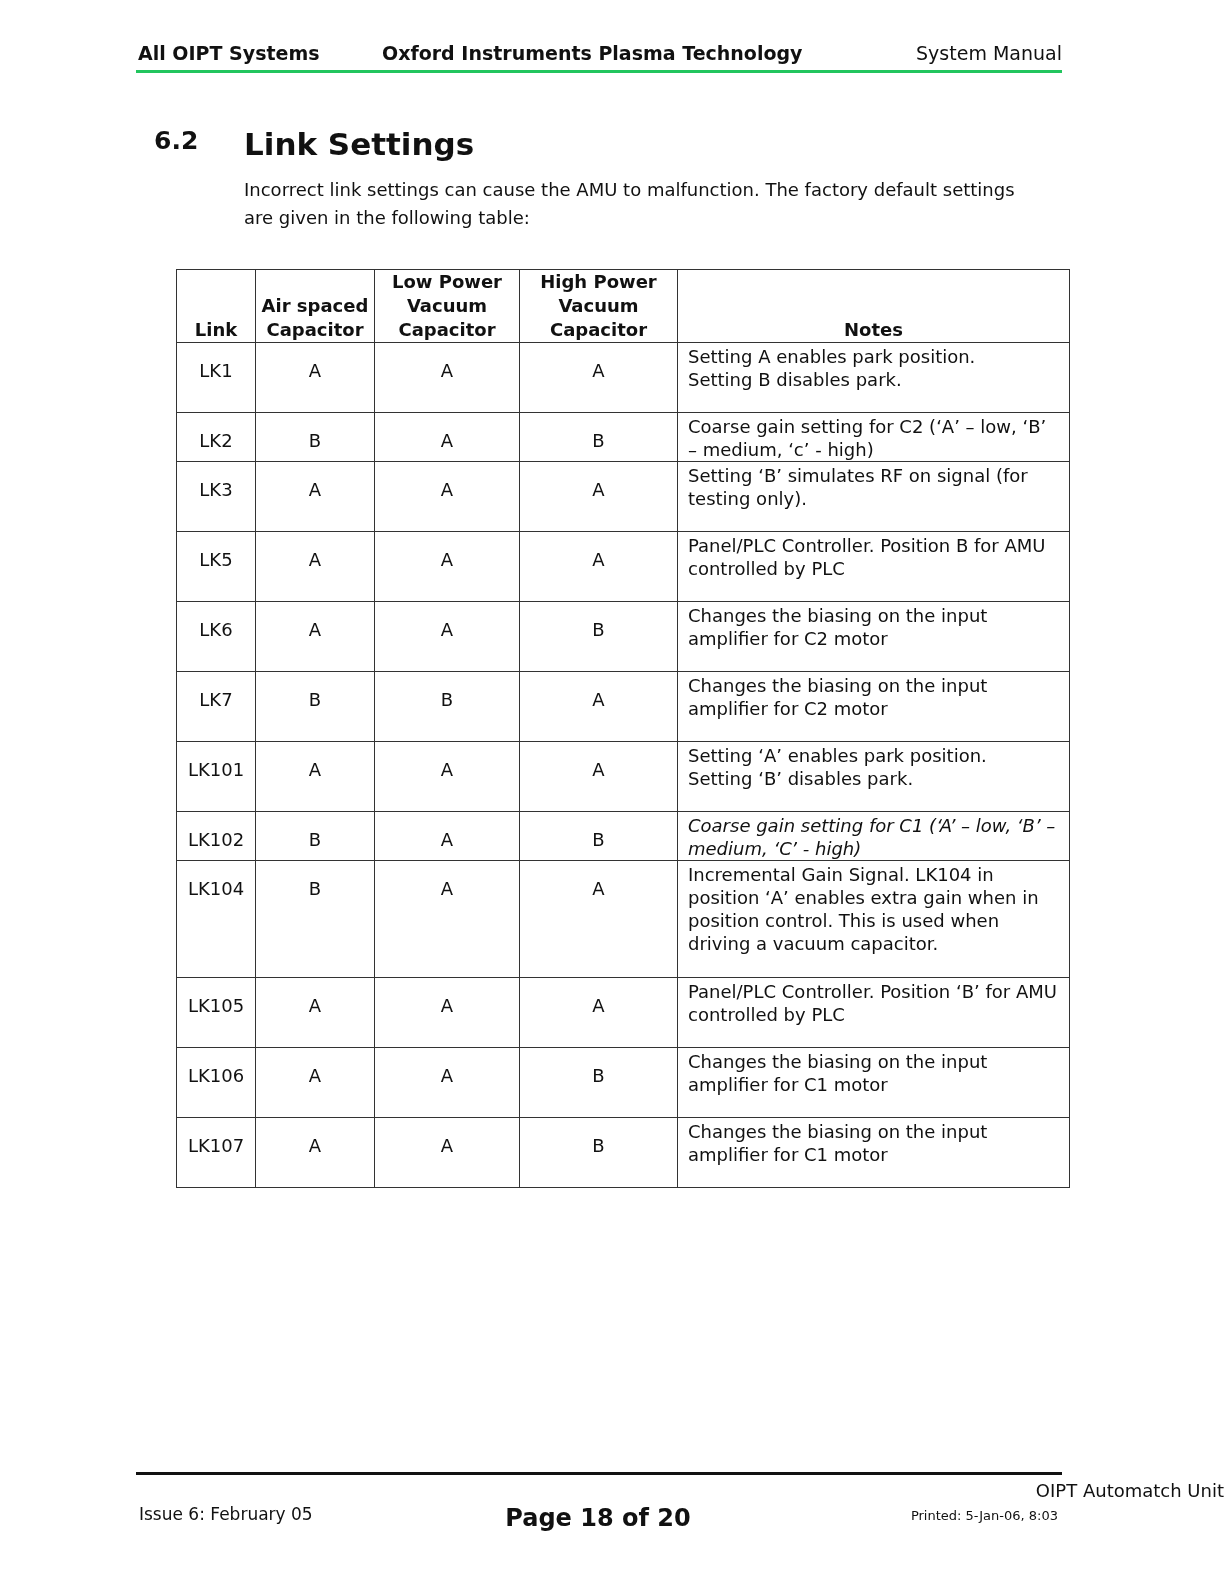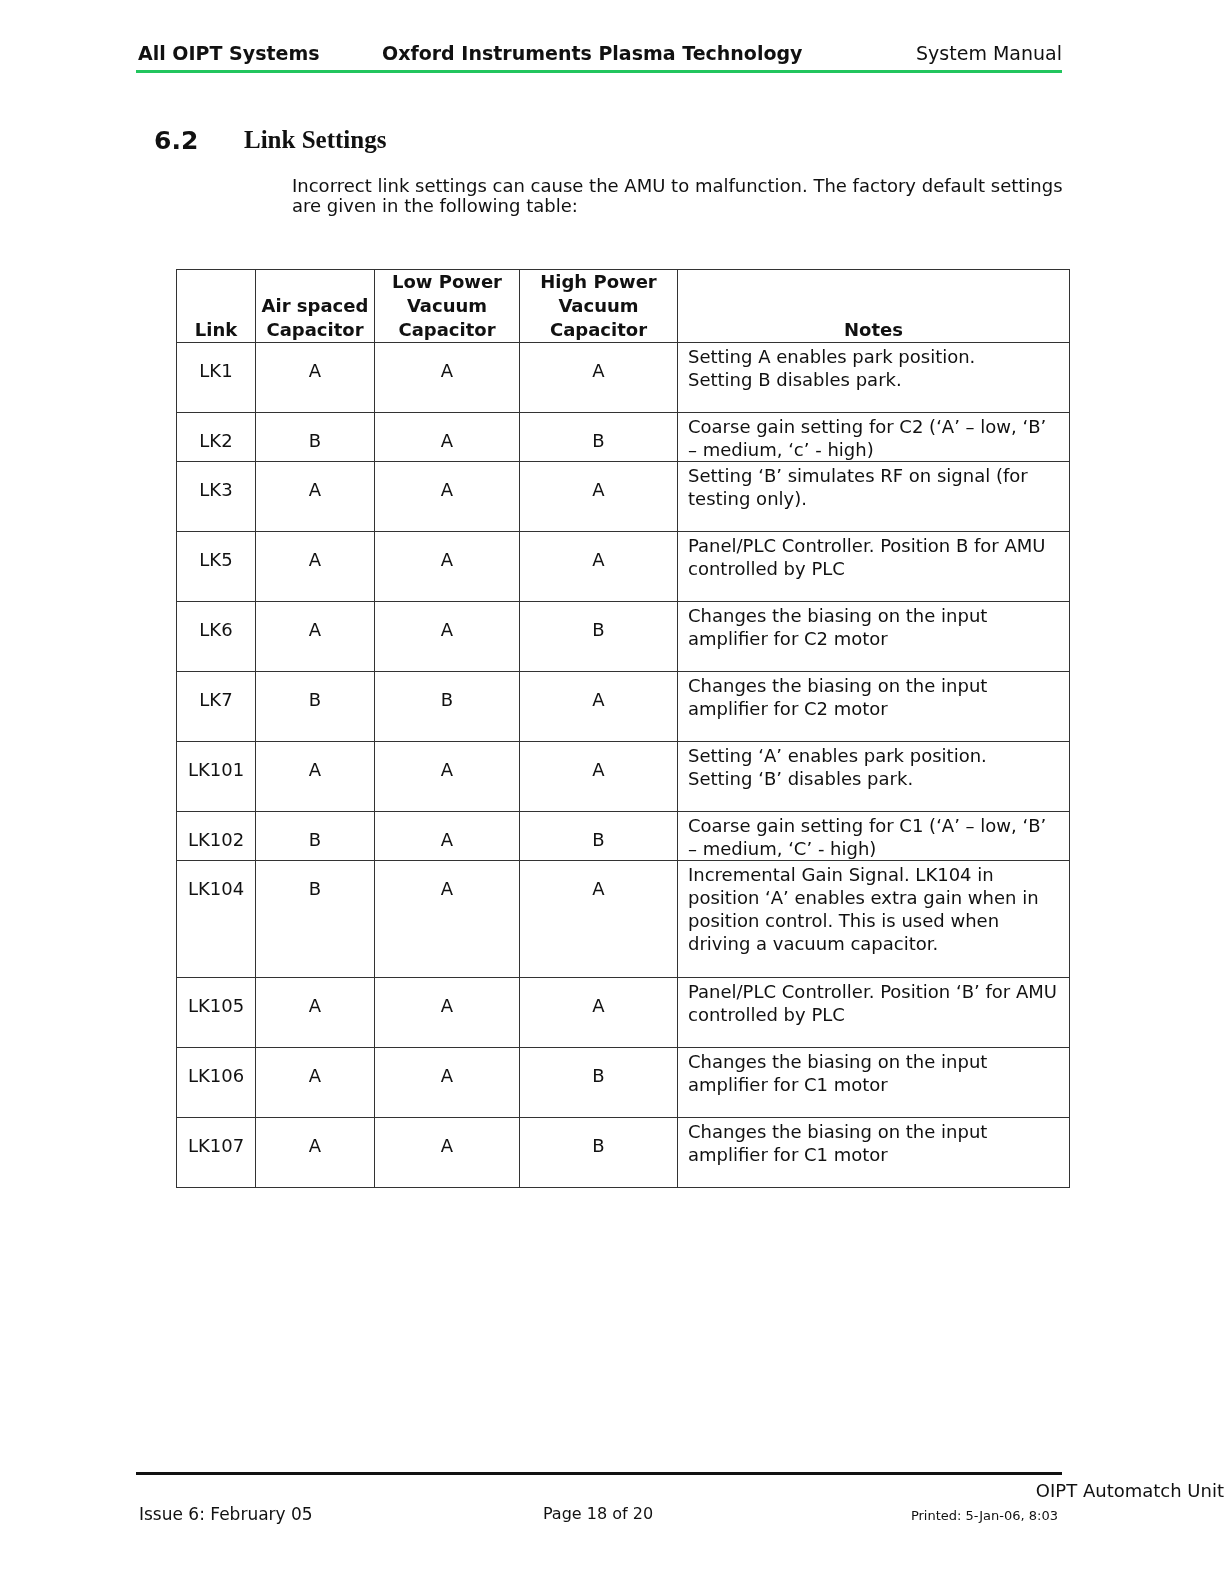--- a/index.html
+++ b/index.html
@@ -3,33 +3,33 @@
 <meta charset="utf-8">
 <style>
   html, body { margin: 0; padding: 0; background: #ffffff; }
   body { width: 1224px; height: 1584px; position: relative; color: #111; font-family: "DejaVu Sans", sans-serif; }
   .header { position: absolute; left: 136px; top: 42px; width: 926px; height: 28px; border-bottom: 3px solid #22c55e; }
   .header span { position: absolute; top: 0; font-size: 19px; }
   .h-left { left: 2px; font-weight: bold; }
   .h-mid { left: 246px; font-weight: bold; }
   .h-right { right: 0; }
   .sec-num { position: absolute; left: 154px; top: 126px; font-size: 25px; font-weight: bold; }
-  .sec-title { position: absolute; left: 244px; top: 126px; font-size: 25px; font-weight: bold; font-family: Liberation Serif, serif; }
-  .intro { position: absolute; left: 244px; top: 176px; width: 800px; font-size: 18px; line-height: 20px; margin-left: 48px; }
+  .sec-title { position: absolute; left: 244px; top: 126px; font-size: 31px; font-weight: bold; }
+  .intro { position: absolute; left: 244px; top: 176px; width: 800px; font-size: 18px; line-height: 28px; }
   table { position: absolute; left: 176px; top: 269px; border-collapse: collapse; width: 894px; font-size: 18px; }
   th, td { border: 1.5px solid #333; vertical-align: top; padding: 0; }
   th { font-weight: bold; vertical-align: bottom; line-height: 24px; padding-bottom: 0; }
   td { line-height: 23px; }
   td.c { text-align: center; padding-top: 16px; }
   td.n { padding: 2px 8px 0 10px; }
   .col0 { width: 78px; } .col1 { width: 118px; } .col2 { width: 144px; } .col3 { width: 157px; }
   .footer-line { position: absolute; left: 136px; top: 1472px; width: 926px; border-top: 3px solid #111; }
   .f-mid1 { position: absolute; left: 0; width: 1224px; text-align: right; top: 1480px; font-size: 18px; }
   .f-left { position: absolute; left: 139px; top: 1504px; font-size: 17px; }
-  .f-mid2 { position: absolute; left: 0; width: 1196px; text-align: center; top: 1504px; font-size: 16px; }
+  .f-mid2 { position: absolute; left: 0; width: 1196px; text-align: center; top: 1504px; font-size: 24px; font-weight: bold; }
   .f-right { position: absolute; right: 166px; top: 1508px; font-size: 13px; }
 </style>
 </head>
 <body>
 
 <div class="header">
   <span class="h-left">All OIPT Systems</span>
   <span class="h-mid">Oxford Instruments Plasma Technology</span>
   <span class="h-right">System Manual</span>
 </div>
@@ -98,21 +98,21 @@
         <td class="c">A</td>
         <td class="c">A</td>
         <td class="n" style="white-space: pre-line;">Setting ‘A’ enables park position.
 Setting ‘B’ disables park.</td>
       </tr>
       <tr style="height: 47px;">
         <td class="c">LK102</td>
         <td class="c">B</td>
         <td class="c">A</td>
         <td class="c">B</td>
-        <td class="n" style="white-space: pre-line;">Coarse gain setting for C1 (‘A’ – low, ‘B’ – medium, ‘C’ - high)</td>
+        <td class="n" style="white-space: pre-line; font-style: italic;">Coarse gain setting for C1 (‘A’ – low, ‘B’ – medium, ‘C’ - high)</td>
       </tr>
       <tr style="height: 117px;">
         <td class="c">LK104</td>
         <td class="c">B</td>
         <td class="c">A</td>
         <td class="c">A</td>
         <td class="n" style="white-space: pre-line;">Incremental Gain Signal. LK104 in position ‘A’ enables extra gain when in position control. This is used when driving a vacuum capacitor.</td>
       </tr>
       <tr style="height: 70px;">
         <td class="c">LK105</td>

